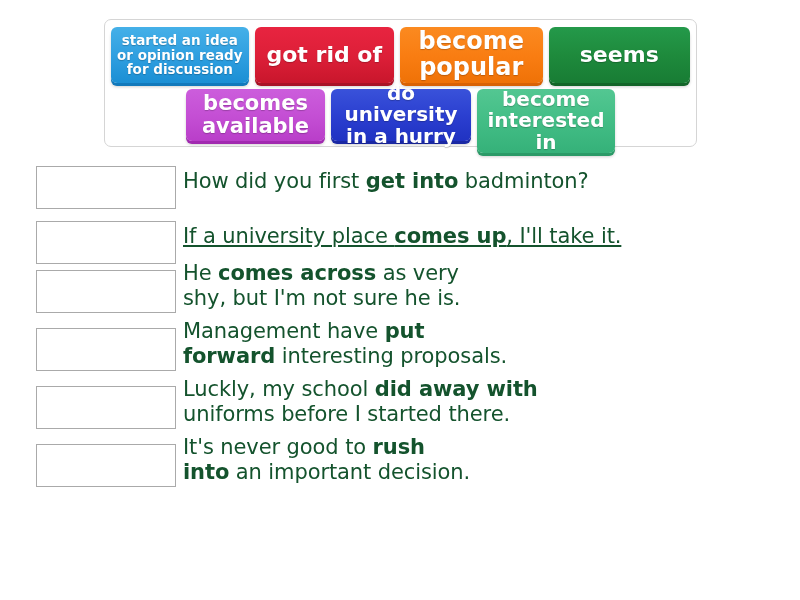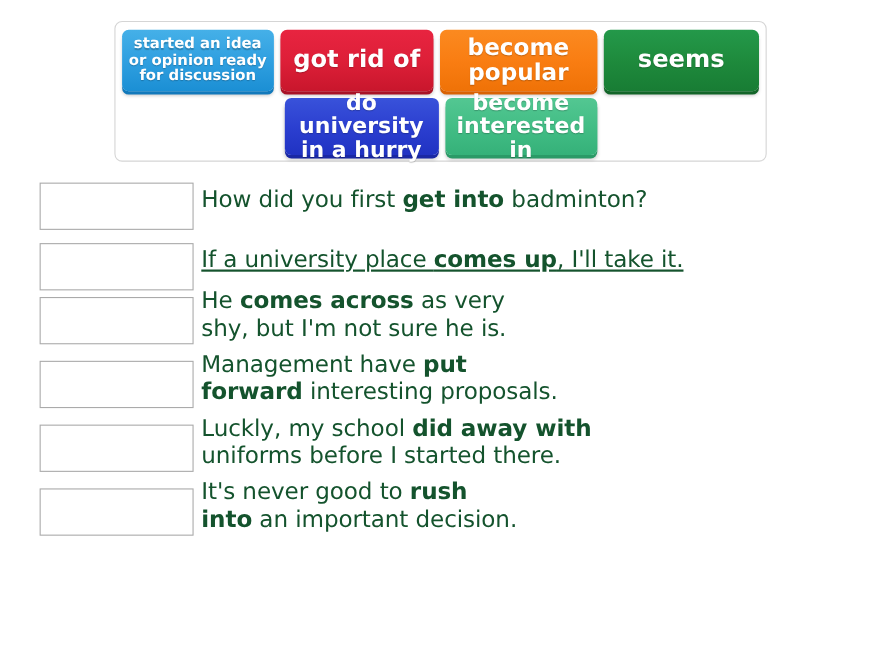--- a/index.html
+++ b/index.html
@@ -60,21 +60,21 @@
     box-shadow: 0 3px 0 #1279bb, 0 4px 3px rgba(0,0,0,0.18);
   }
   .tile.t-red {
     width: 140px; height: 56px;
     font-size: 22px;
     background: linear-gradient(to bottom, #e82440 0%, #dd1f38 52%, #c8162c 100%);
     box-shadow: 0 3px 0 #a81226, 0 4px 3px rgba(0,0,0,0.18);
   }
   .tile.t-orange {
     width: 143px; height: 56px;
-    font-size: 21px;
+    font-size: 24px;
     background: linear-gradient(to bottom, #fb8a20 0%, #f97d12 52%, #ef7207 100%);
     box-shadow: 0 3px 0 #d96204, 0 4px 3px rgba(0,0,0,0.18);
   }
   .tile.t-green {
     width: 142px; height: 56px;
     font-size: 22px;
     background: linear-gradient(to bottom, #24994a 0%, #1e8a3c 52%, #187c34 100%);
     box-shadow: 0 3px 0 #136529, 0 4px 3px rgba(0,0,0,0.18);
   }
 
@@ -85,21 +85,21 @@
     background: linear-gradient(to bottom, #cc5ddc 0%, #c44fd4 52%, #b93ec9 100%);
     box-shadow: 0 3px 0 #a12ab0, 0 4px 3px rgba(0,0,0,0.18);
   }
   .tile.t-royal {
     width: 140px; height: 52px;
     font-size: 20px;
     background: linear-gradient(to bottom, #3952da 0%, #2b3fd0 52%, #2032c2 100%);
     box-shadow: 0 3px 0 #1a28a4, 0 4px 3px rgba(0,0,0,0.18);
   }
   .tile.t-teal {
-    width: 138px; height: 52px;
+    width: 138px; height: 64px;
     font-size: 20px;
     background: linear-gradient(to bottom, #53c792 0%, #42bd85 52%, #35b179 100%);
     box-shadow: 0 3px 0 #2b9a67, 0 4px 3px rgba(0,0,0,0.18);
   }
 
   
   #questions {
     position: absolute;
     left: 0;
     top: 166px;
@@ -154,20 +154,22 @@
     <div class="tile-row row-1">
       <div class="tile t-blue">started an idea
 or opinion ready
 for discussion</div>
       <div class="tile t-red">got rid of</div>
       <div class="tile t-orange">become
 popular</div>
       <div class="tile t-green">seems</div>
     </div>
     <div class="tile-row row-2">
+      <div class="tile t-magenta">becomes
+available</div>
       <div class="tile t-royal">do university
 in a hurry</div>
       <div class="tile t-teal">become
 interested in</div>
     </div>
   </div>
 
 <div id="questions">
     <div class="q-row r1">
       <div class="drop-box"></div>

